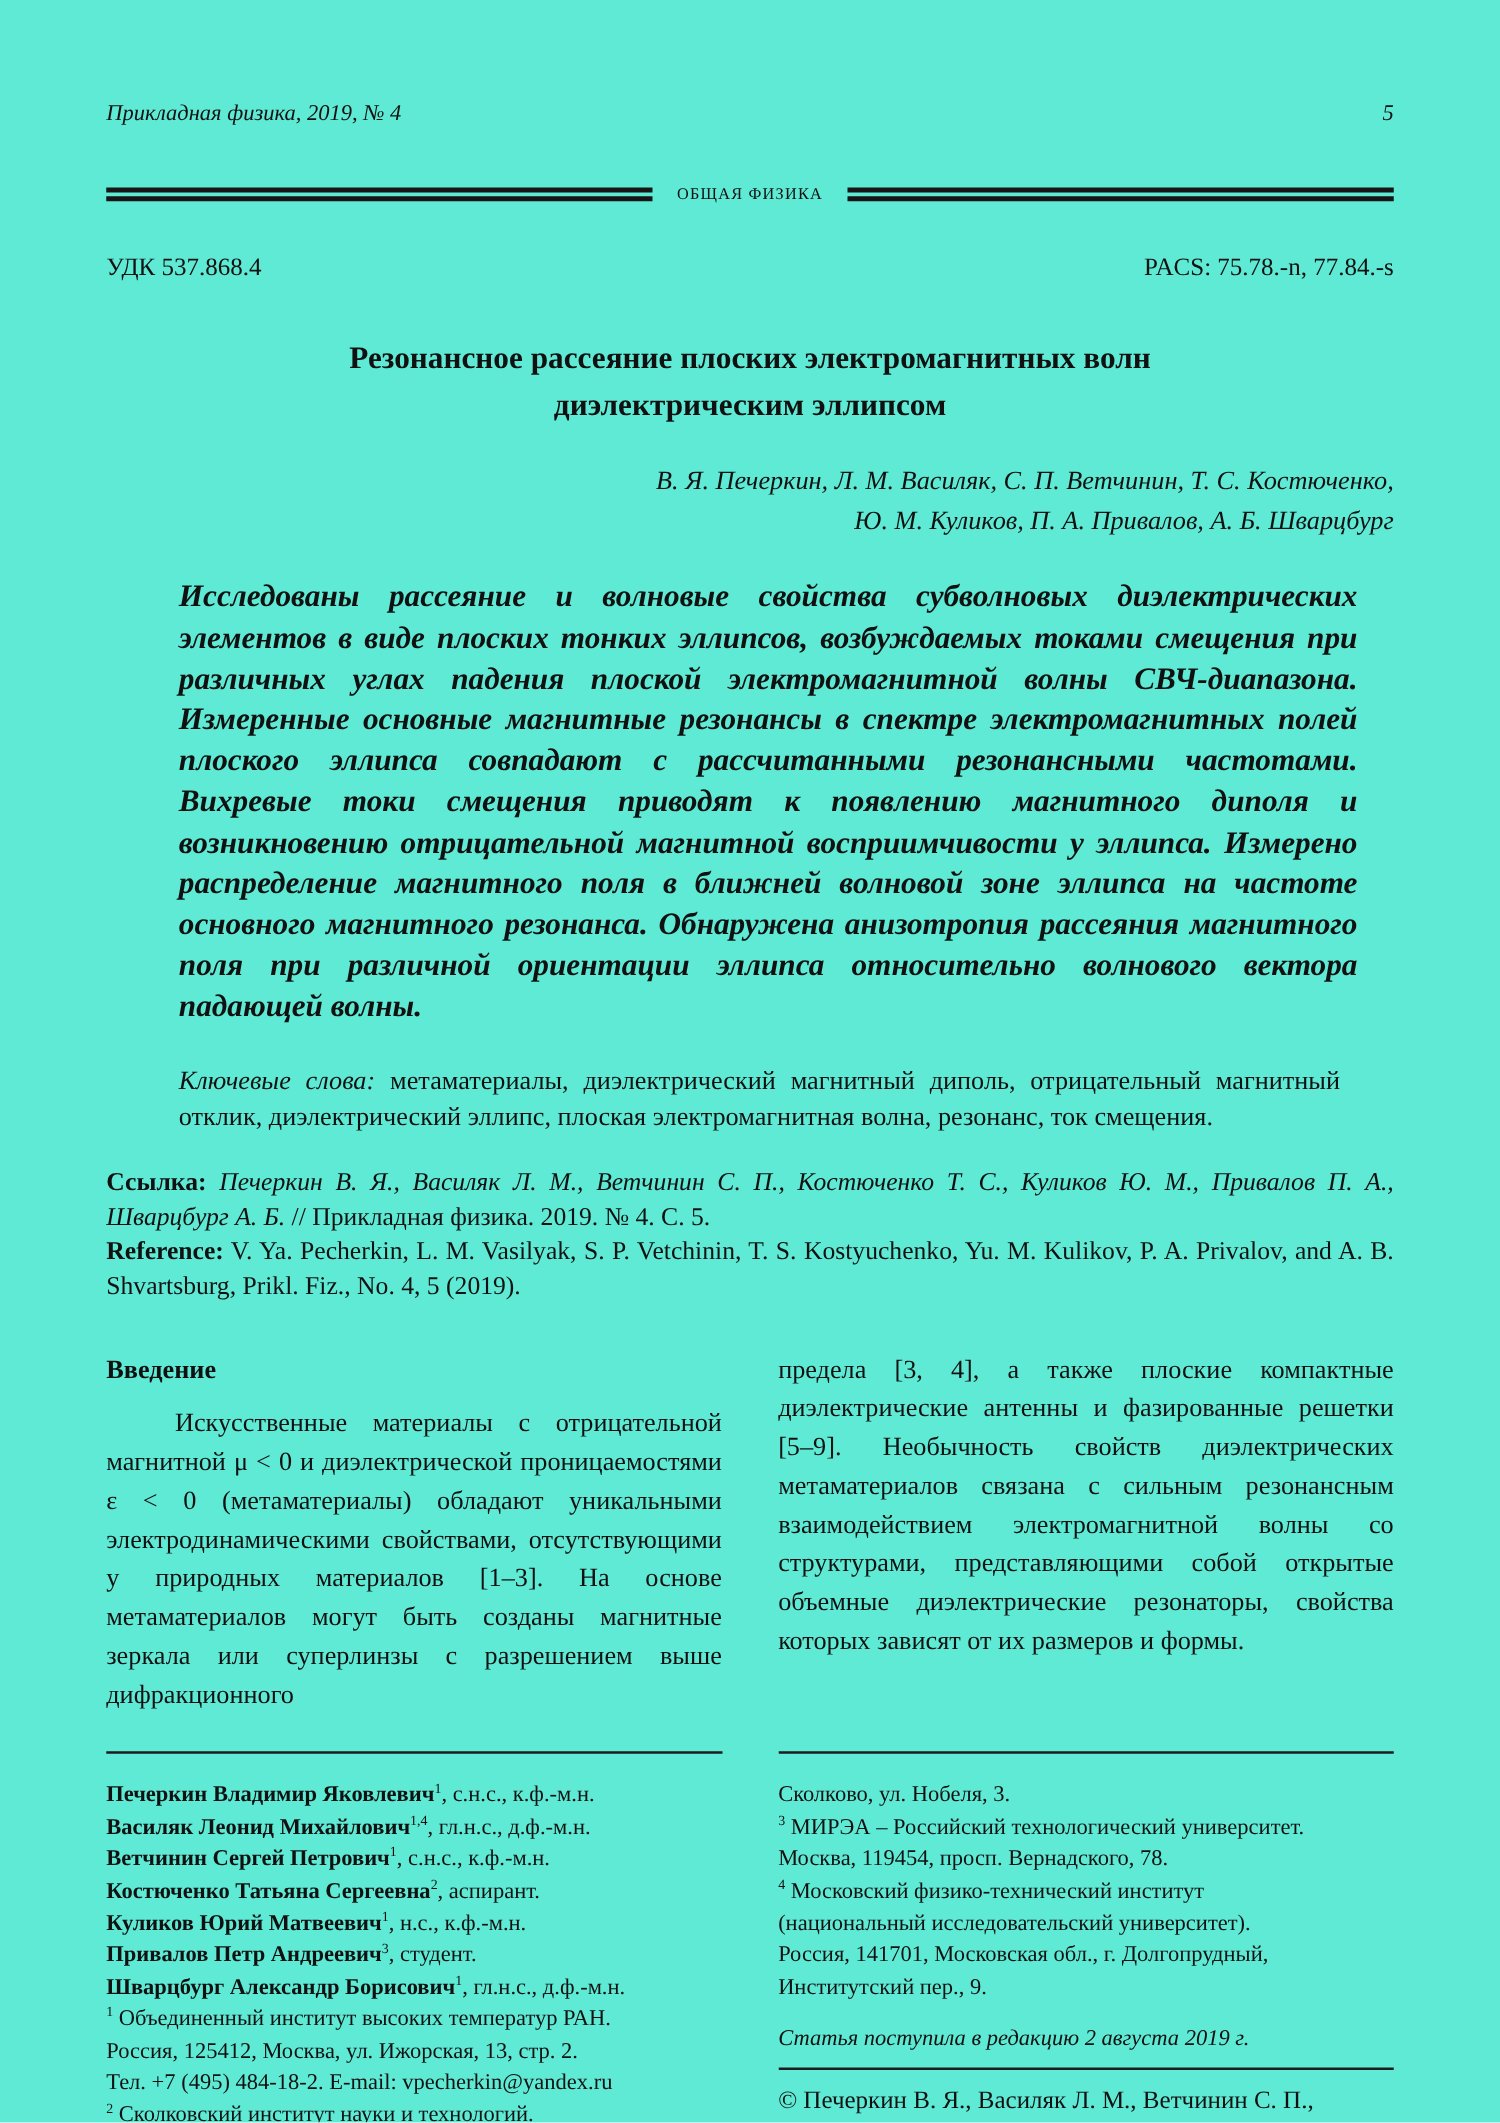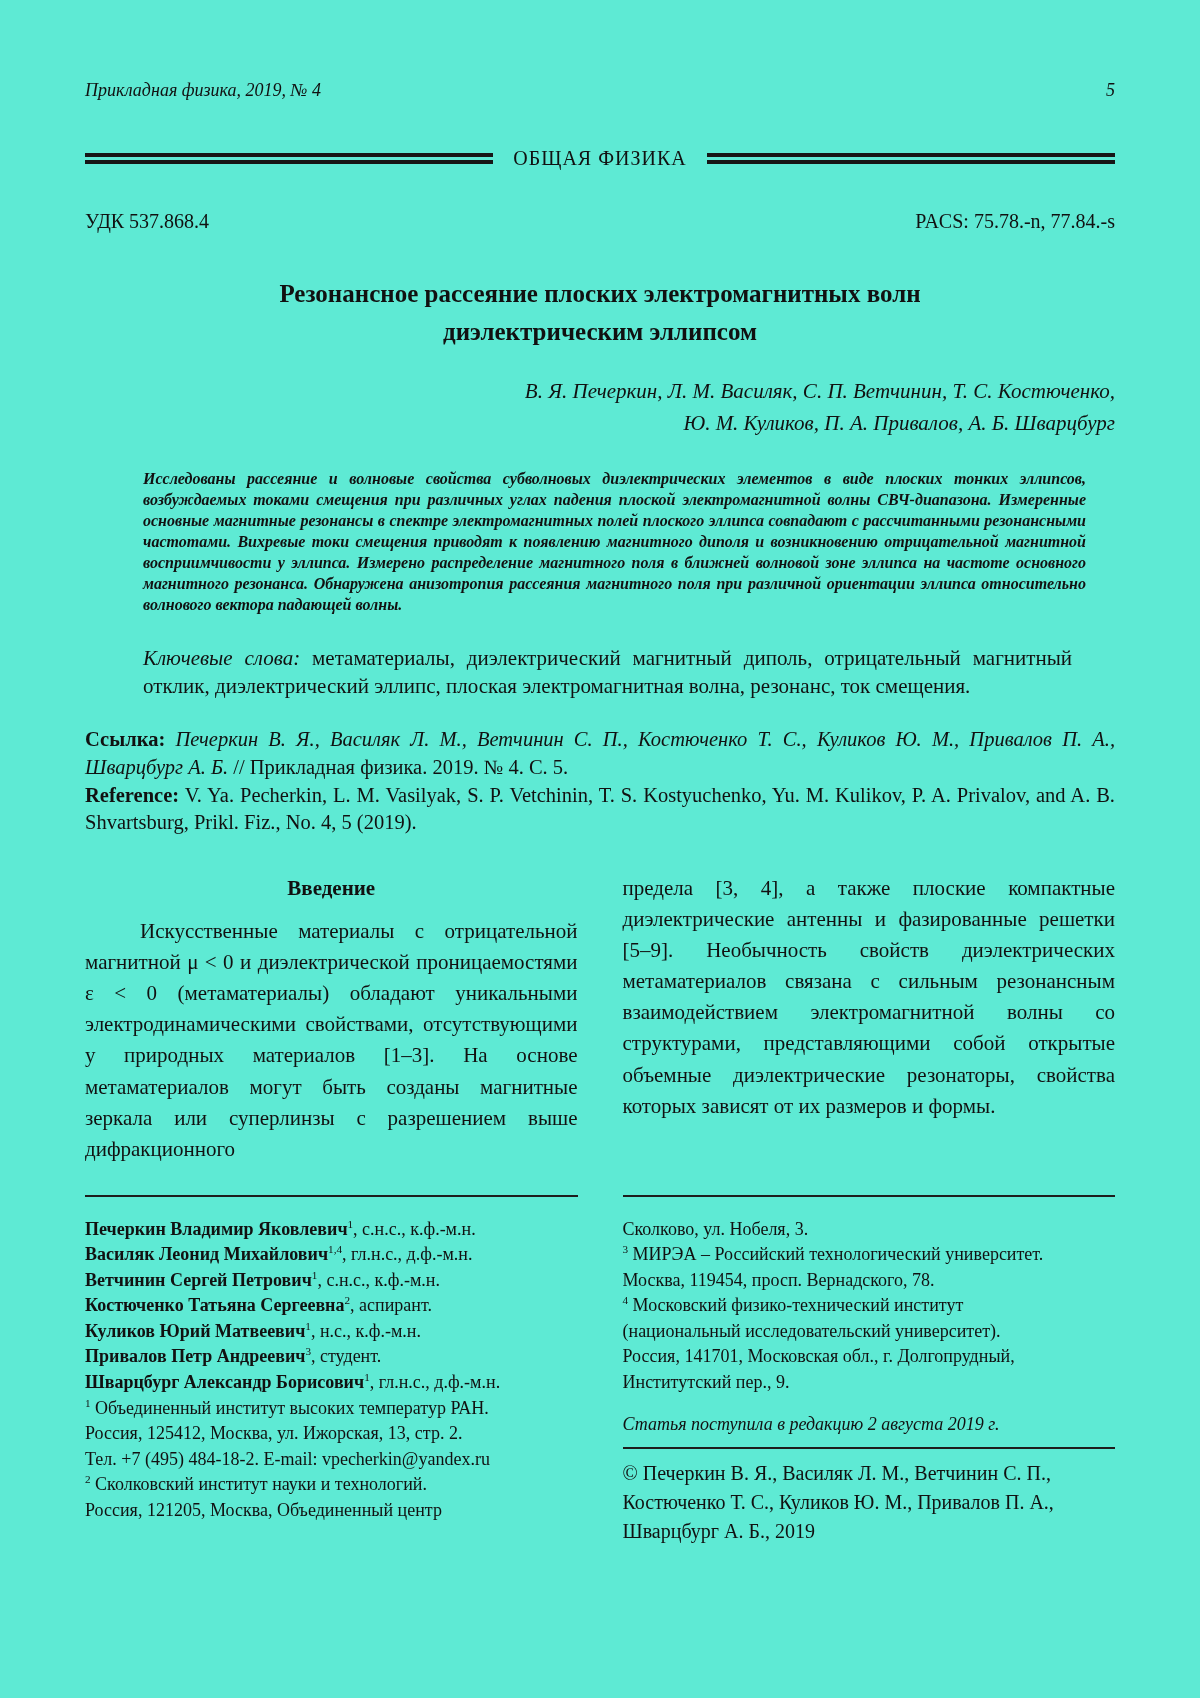--- a/index.html
+++ b/index.html
@@ -15,42 +15,42 @@
     padding:80px 85px 0 85px;
     overflow:hidden;
     background:#5eead4;
   }
   
   .runhead{display:flex;justify-content:space-between;align-items:baseline;
     font-style:italic;font-size:18px;}
   
   .banner{display:flex;align-items:center;gap:20px;margin-top:46px;}
   .banner .rule{flex:1;height:3px;border-top:4px solid #161616;border-bottom:4px solid #161616;}
-  .banner .label{font-size:20px;letter-spacing:1px;white-space:nowrap;}
+  .banner .label{font-size:13px;letter-spacing:1px;white-space:nowrap;}
   
   .codes{display:flex;justify-content:space-between;margin-top:40px;font-size:20px;}
   
   .title{margin:42px 0 0 0;text-align:center;font-weight:bold;font-size:25px;line-height:1.5;}
   .authors{margin-top:26px;text-align:right;font-style:italic;font-size:21px;line-height:1.5;}
   
   .abstract{margin:30px 29px 0 58px;font-weight:bold;font-style:italic;
-    font-size:16px;line-height:1.31;text-align:justify;}
+    font-size:25px;line-height:1.31;text-align:justify;}
   .keywords{margin:28px 43px 0 58px;font-size:21px;line-height:1.35;text-align:justify;}
   .keywords .kw-label{font-style:italic;}
   
   .citation{margin-top:26px;font-size:20.5px;line-height:1.35;text-align:justify;}
   .citation p{margin:0;}
   .citation .lbl{font-weight:bold;}
   .cite-ru .auth{font-style:italic;}
   
   .columns{display:flex;gap:45px;}
   .intro{margin-top:36px;}
   .col{flex:1;font-size:21px;line-height:1.48;text-align:justify;}
   .col p{margin:0;}
-  .intro-heading{text-align:center;font-weight:bold;font-size:21px;margin-bottom:12px;}
+  .intro-heading{text-align:left;font-weight:bold;font-size:21px;margin-bottom:12px;}
   .col .indent{text-indent:55px;}
   
   .footnotes{margin-top:30px;}
   .fnblock{flex:1;border-top:2px solid #1d1d1d;padding-top:20px;
     font-size:18px;line-height:1.42;}
   .fn-line b{font-weight:bold;}
   sup{font-size:0.62em;line-height:0;vertical-align:super;}
   .received{font-style:italic;font-size:18px;margin:16px 0 0 0;}
   .copy-sep{border-top:2px solid #1d1d1d;margin-top:10px;}
   .copyright{font-size:20px;line-height:1.45;margin:10px 0 0 0;}

